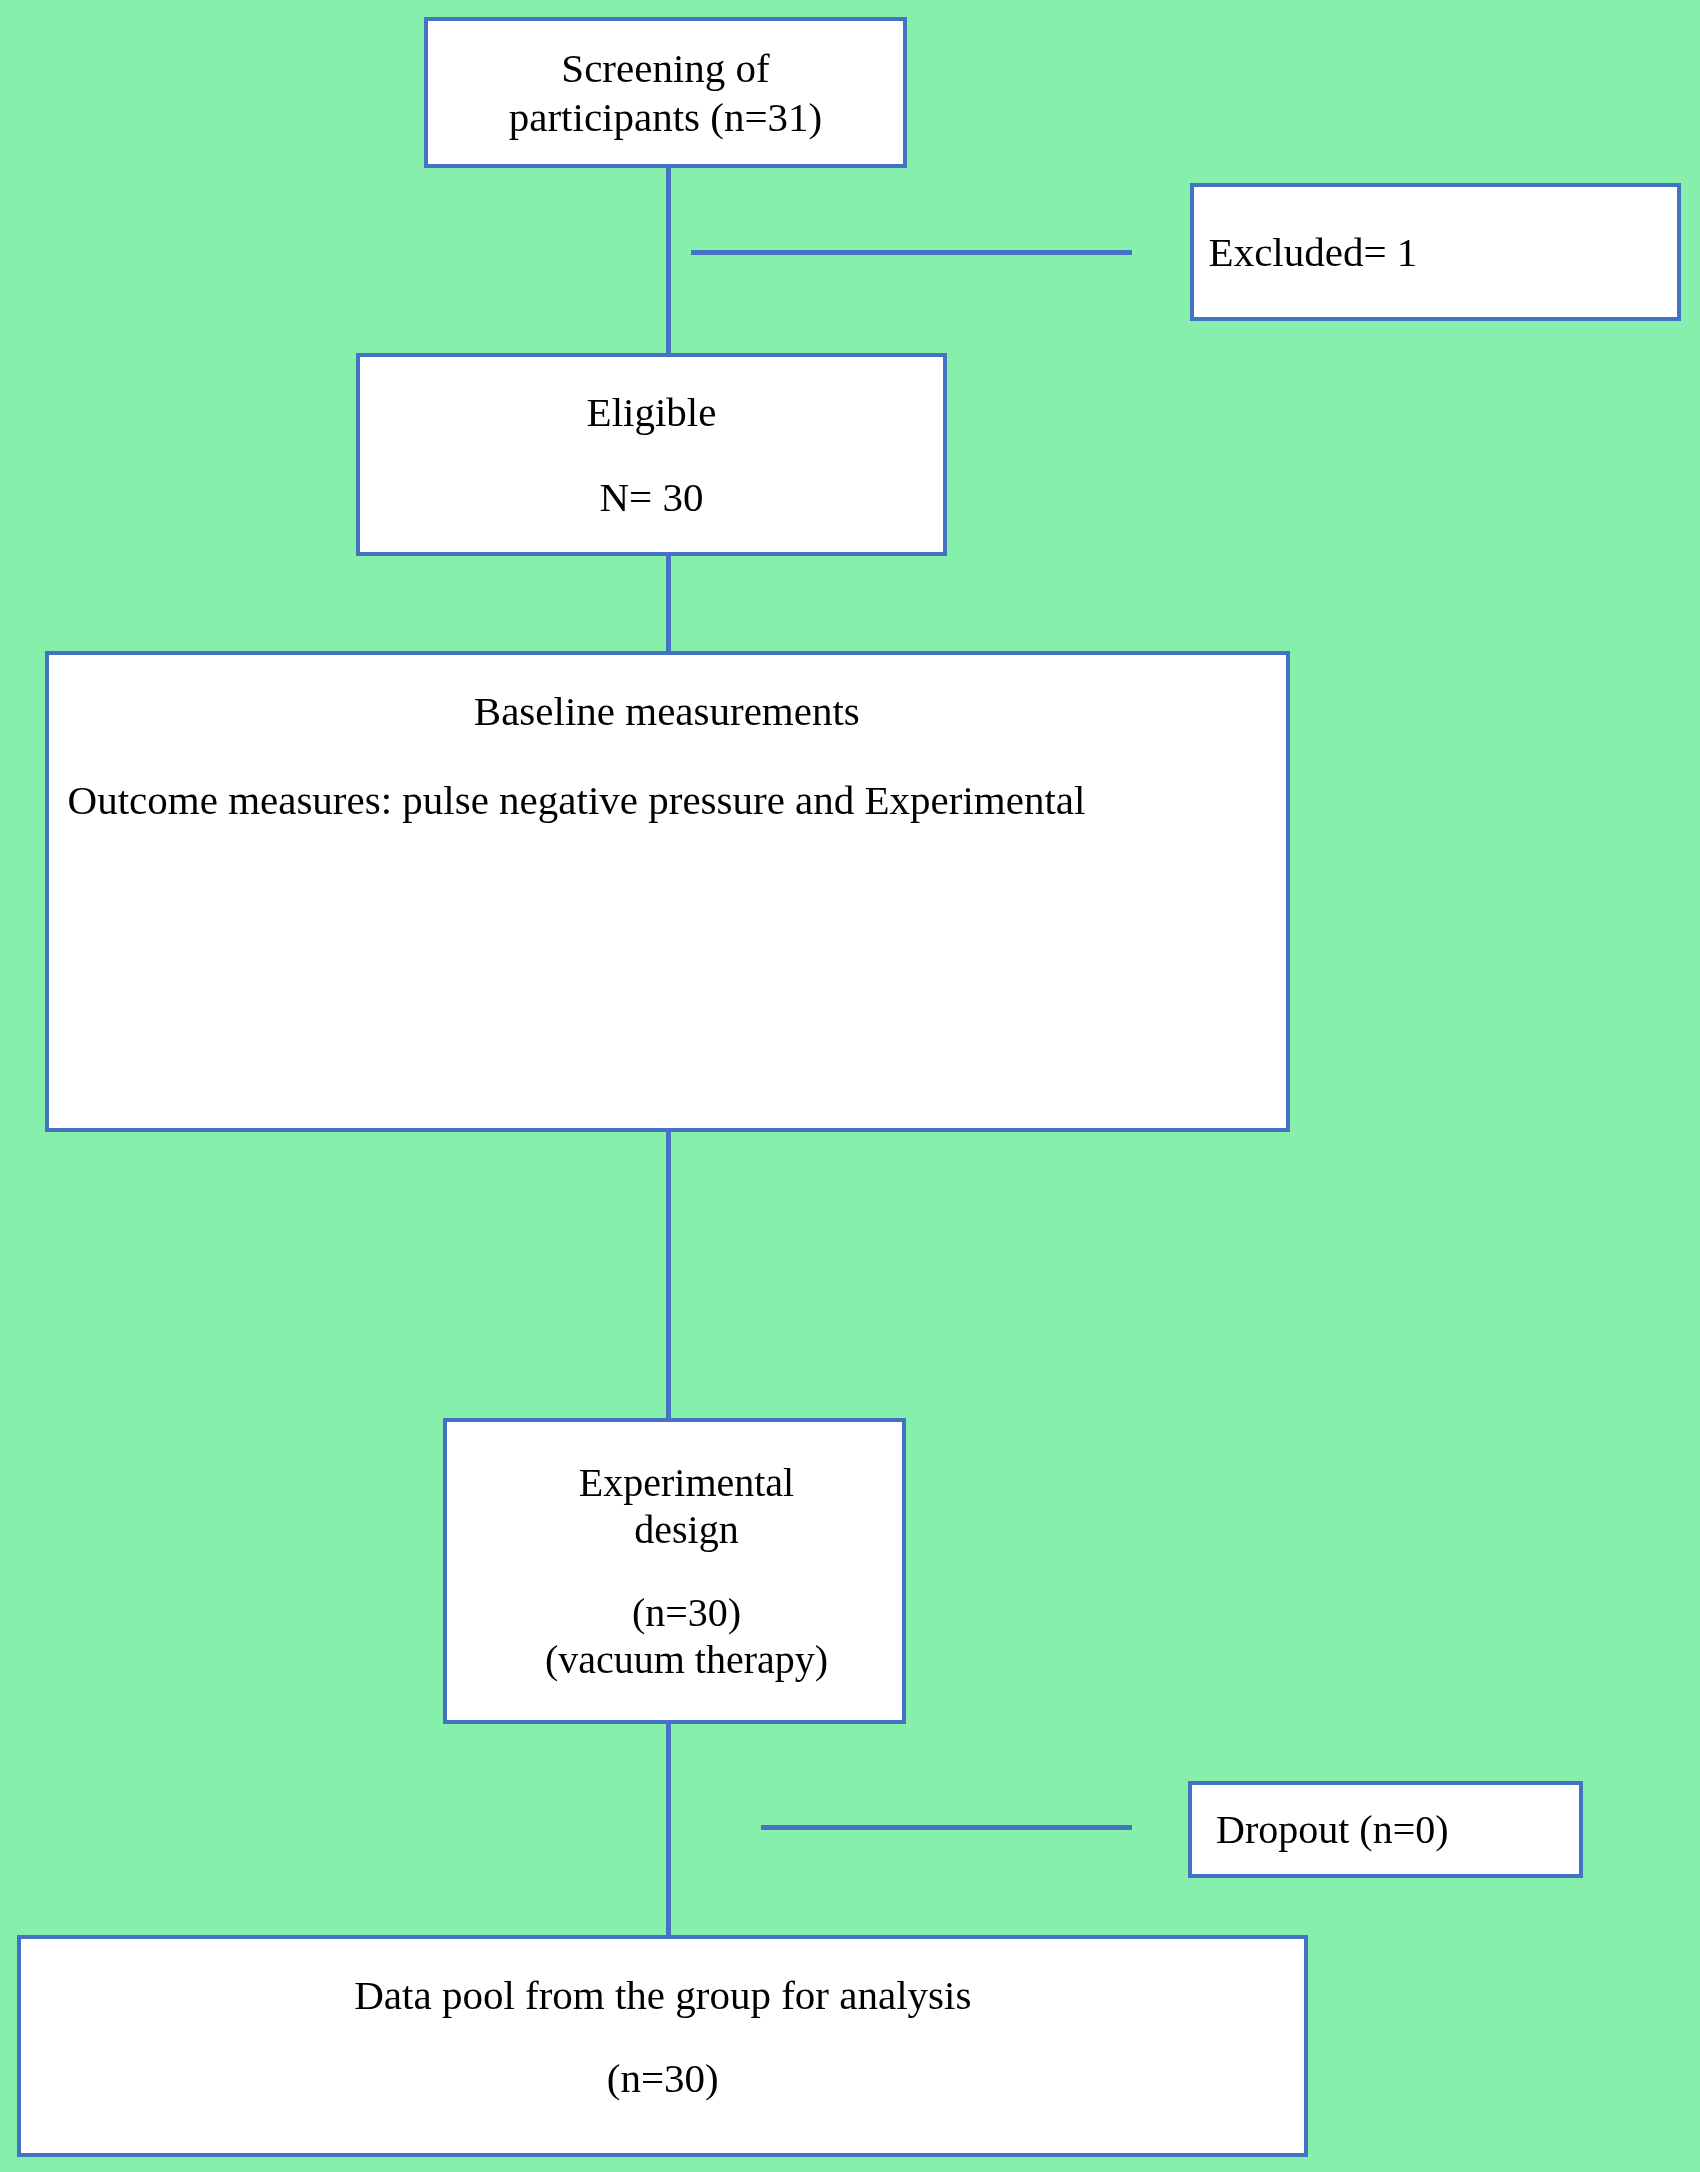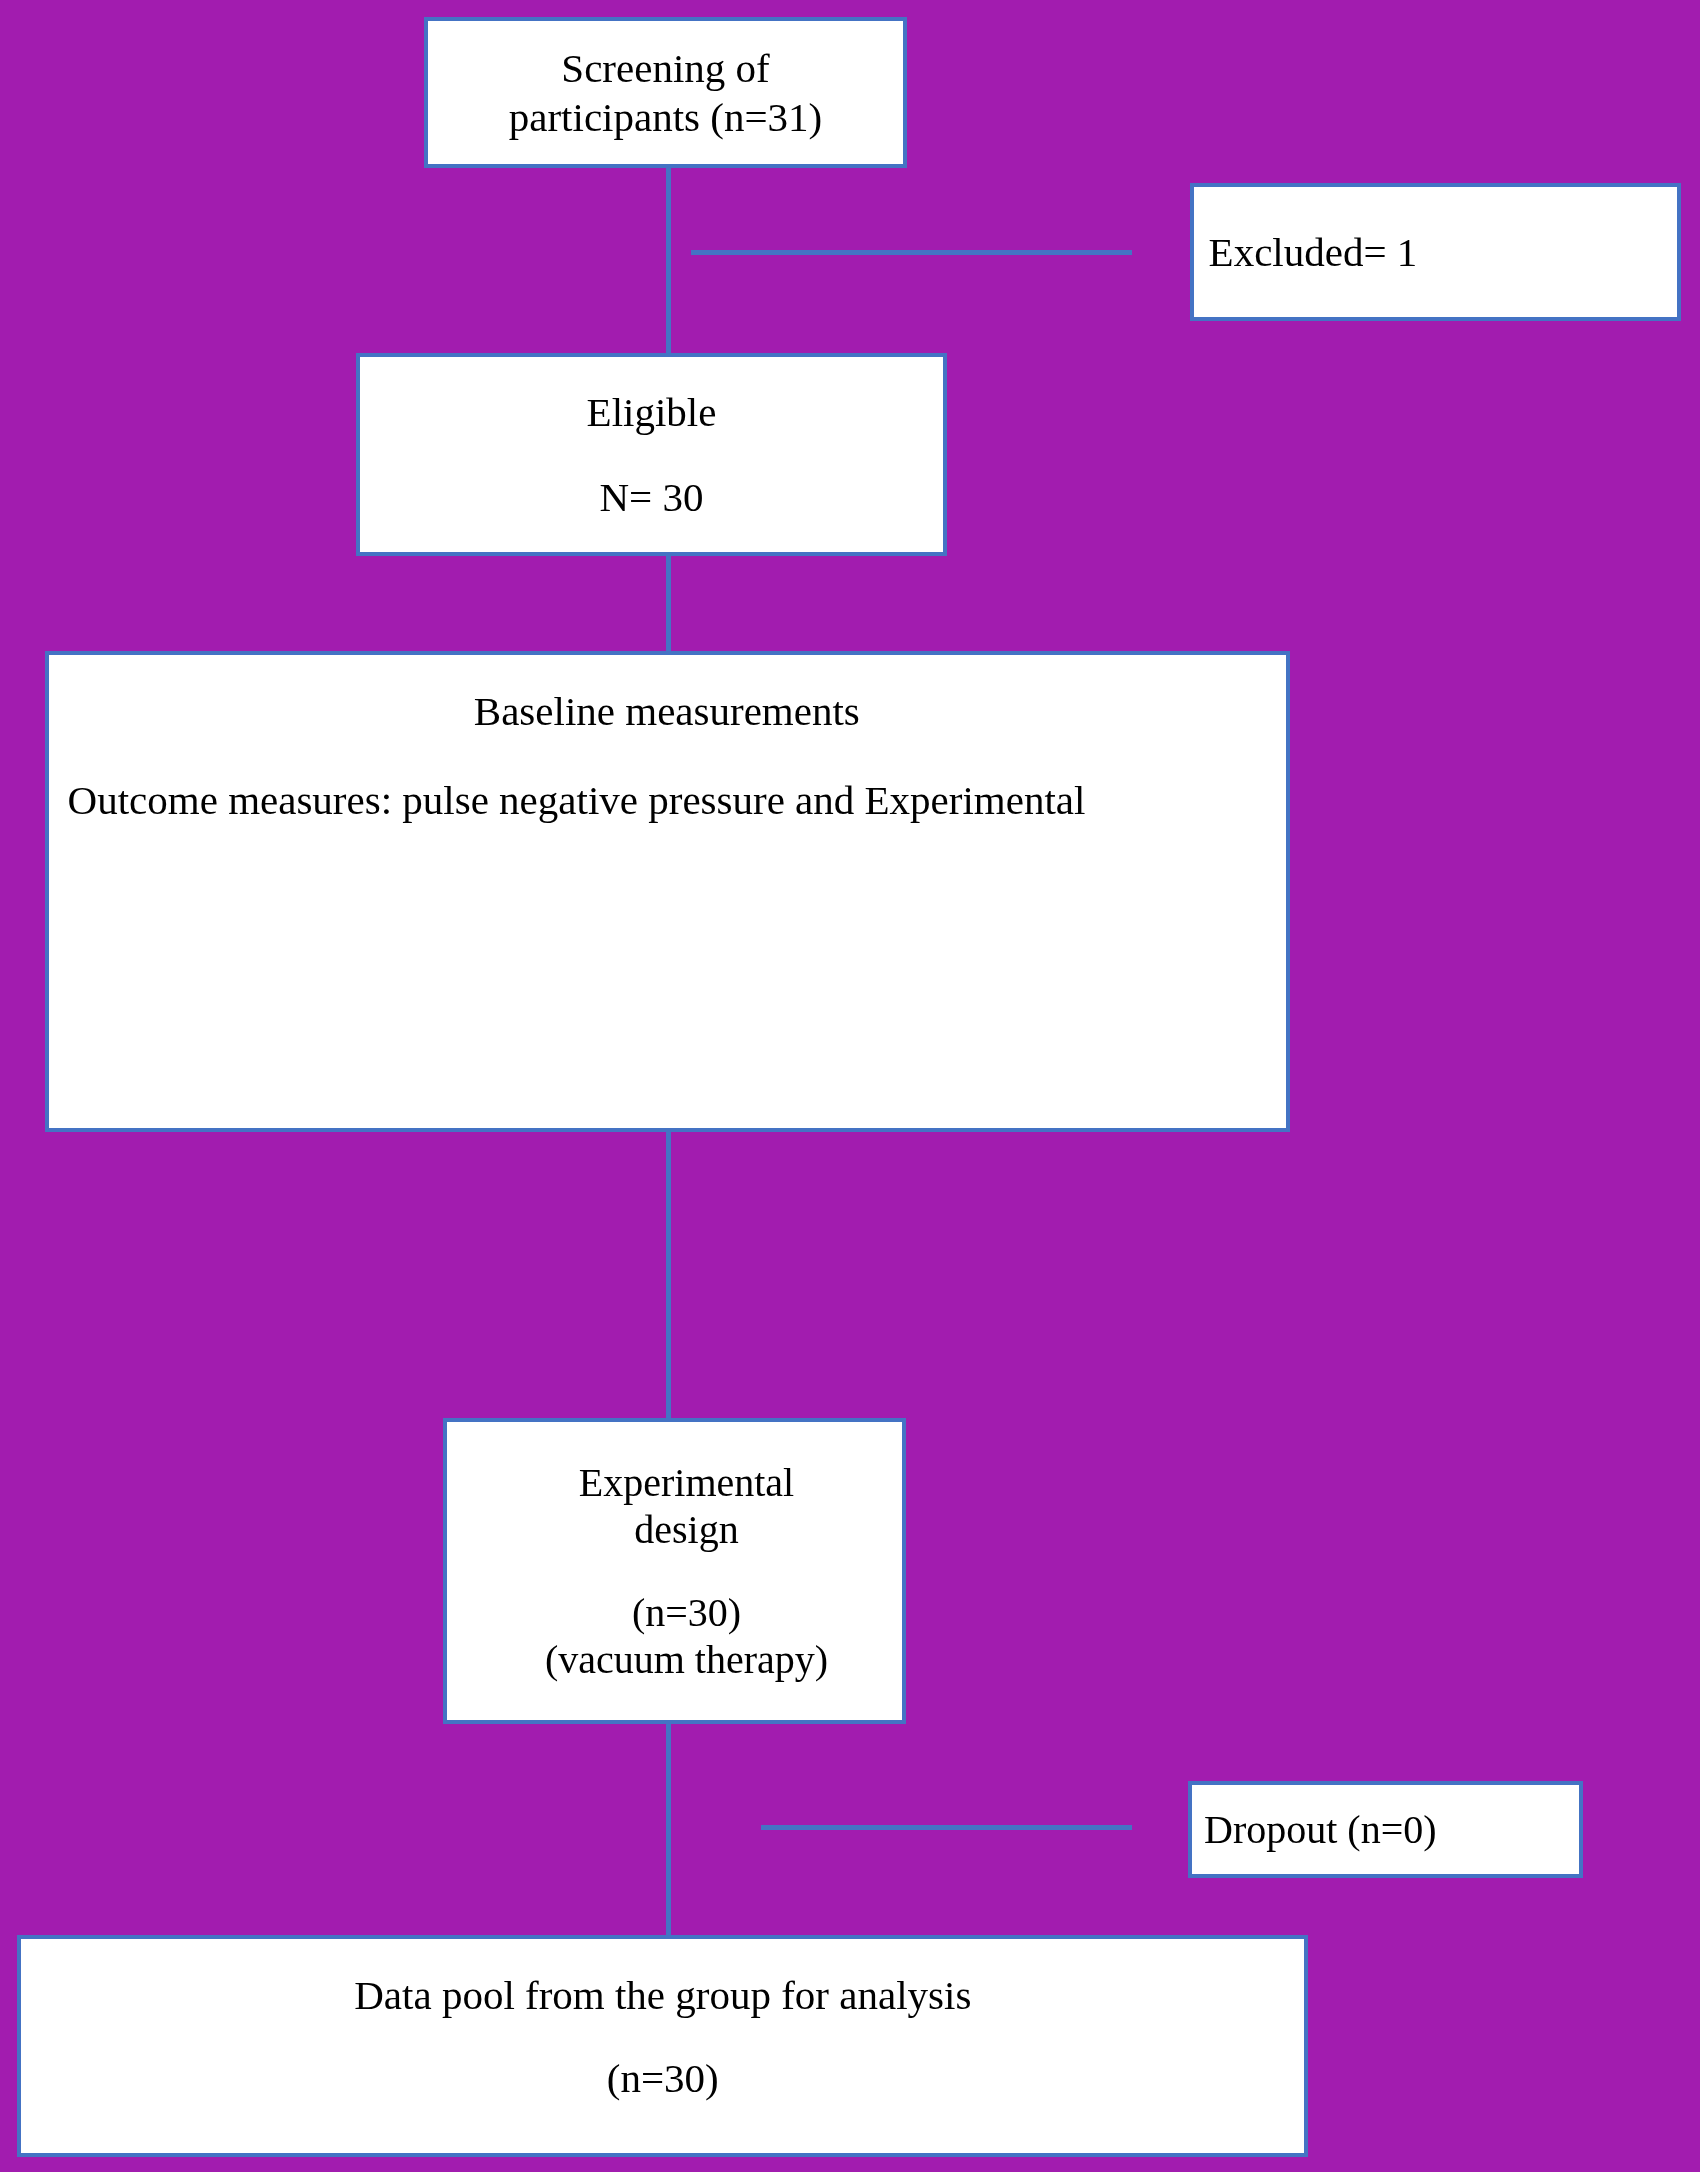--- a/index.html
+++ b/index.html
@@ -5,21 +5,21 @@
 <style>
   html, body {
     margin: 0;
     padding: 0;
     background: #ffffff;
   }
   #canvas {
     position: relative;
     width: 1700px;
     height: 2172px;
-    background: #a21caf;
+    background: #86efac;
     font-family: "Liberation Serif", "DejaVu Serif", serif;
     overflow: hidden;
   }
   .node {
     position: absolute;
     box-sizing: border-box;
     border: 4.7px solid #4473C4;
     background: #ffffff;
     color: #000000;
     display: flex;
@@ -51,21 +51,21 @@
   #node-eligible .gap { height: 36px; }
 
   #node-baseline  { left: 45px;   top: 651px;  width: 1245px; height: 481px; padding: 17.3px 20px 0 18.6px; justify-content: flex-start; }
   #node-baseline .heading { font-size: 41px; text-align: center; width: 100%; margin-top: 14.6px; }
   #node-baseline .para { font-size: 41px; text-align: left; margin-top: 41px; width: 100%; }
 
   #node-experimental { left: 443px; top: 1418px; width: 463px; height: 306px; padding-left: 24px; }
   #node-experimental .t { font-size: 40px; }
   #node-experimental .gap { height: 35px; }
 
-  #node-dropout   { left: 1188px; top: 1781px; width: 395px; height: 97px; padding-left: 12px; }
+  #node-dropout   { left: 1188px; top: 1781px; width: 395px; height: 97px; padding-left: 24px; }
   #node-dropout .t { font-size: 40px; }
 
   #node-datapool  { left: 17.3px;   top: 1935px; width: 1291px; height: 222px; padding-top: 32px; justify-content: flex-start; }
   #node-datapool .t { font-size: 41px; }
   #node-datapool .gap { height: 35px; }
 </style>
 </head>
 <body>
 
 <div id="canvas">

